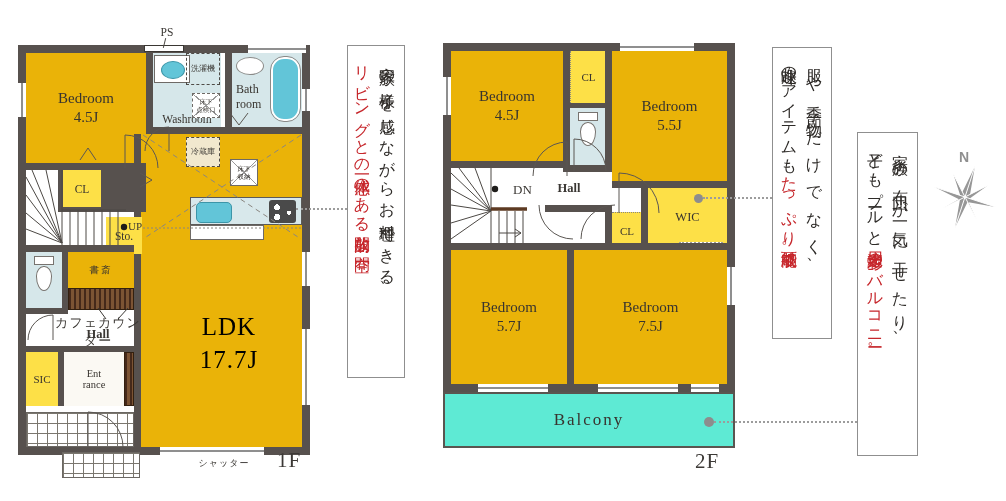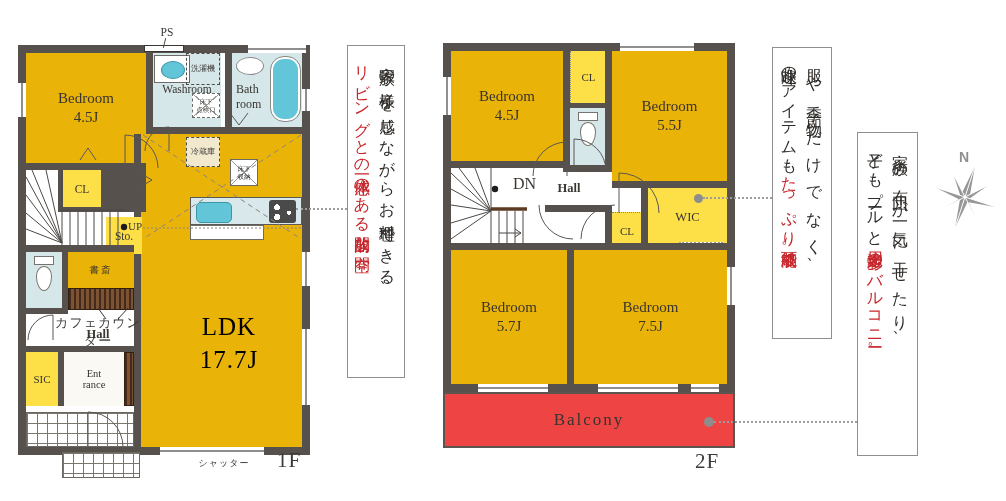--- a/index.html
+++ b/index.html
@@ -59,21 +59,21 @@
 </head>
 <body>
 
 <div class="plan" style="left:18px;top:45px;width:276px;height:394px;">
 
   <div class="room beige" style="left:0;top:0;width:120px;height:110px;">
     <span class="rname">Bedroom</span>
     <span class="rname">4.5J</span>
   </div>
   <div class="wall" style="left:120px;top:0;width:7px;height:118px;"></div>
-  <div class="room blue" style="left:127px;top:0;width:68px;height:74px;justify-content:center;">
+  <div class="room blue" style="left:127px;top:0;width:68px;height:74px;justify-content:flex-end;">
     <span class="md" style="font-size:11.5px;padding-bottom:2px;">Washroom</span>
   </div>
   <div class="abs" style="left:128px;top:2px;width:36px;height:28px;background:#fff;border:1px solid #6e6a66;box-sizing:border-box;">
     <div class="abs" style="left:6px;top:5px;width:22px;height:16px;background:#62c5d8;border:1px solid #3c95a8;border-radius:50%;"></div>
   </div>
   <div class="dashbox" style="left:160px;top:0;width:34px;height:32px;">
     <span class="tiny">洗濯機</span>
   </div>
   <div class="xbox dashed" style="left:166px;top:40px;width:28px;height:25px;">
     <span class="utiny">床下</span>
@@ -210,21 +210,21 @@
   <div class="bowl" style="left:129px;top:71px;width:16px;height:24px;"></div>
   <div class="wall" style="left:112px;top:114px;width:49px;height:7px;"></div>
   <div class="wall" style="left:154px;top:0;width:7px;height:114px;"></div>
   <div class="room beige" style="left:161px;top:0;width:115px;height:130px;">
     <span class="rname">Bedroom</span>
     <span class="rname">5.5J</span>
   </div>
   <div class="wall" style="left:161px;top:130px;width:115px;height:7px;"></div>
   <div class="wall" style="left:0;top:110px;width:119px;height:7px;"></div>
 
-  <div class="jpsm" style="left:48px;top:124px;font-size:16px;padding-left:14px;">
+  <div class="jpsm" style="left:48px;top:131px;font-size:13px;padding-left:14px;">
     <span>DN</span>
   </div>
   <div class="jpsm" style="left:96px;top:130px;width:44px;font-size:12.5px;font-weight:bold;">
     <span>Hall</span>
   </div>
   <div class="wall" style="left:94px;top:154px;width:60px;height:7px;"></div>
   <div class="wall" style="left:154px;top:154px;width:7px;height:43px;"></div>
   <div class="room pink" style="left:161px;top:161px;width:30px;height:36px;border-top:1px dotted #8a8680;box-sizing:border-box;">
     <span class="sm" style="font-size:11px;">CL</span>
   </div>
@@ -265,21 +265,21 @@
   <circle cx="52" cy="146" r="3.2" fill="#1e1c1a"></circle>
   <g stroke="#5b5753" stroke-width="1" fill="none">
     <path d="M124,99 A34,34 0 0 0 90,133 M124,133 L124,99"></path>
     <path d="M131,96 A32,32 0 0 1 163,128 M131,128 L131,96"></path>
     <path d="M176,130 A40,40 0 0 1 216,170 M176,170 L176,130"></path>
     <path d="M96,162 A34,34 0 0 0 130,196"></path>
     <path d="M138,196 A34,34 0 0 1 172,162"></path>
   </g>
 </svg>
 
-<div class="abs" style="left:443px;top:392px;width:288px;height:52px;border:2px solid #5a5550;background:#ef4444;display:flex;align-items:center;justify-content:center;">
+<div class="abs" style="left:443px;top:392px;width:288px;height:52px;border:2px solid #5a5550;background:#5eead4;display:flex;align-items:center;justify-content:center;">
   <span style="font-size:17px;color:#38342f;letter-spacing:2px;">Balcony</span>
 </div>
 <div class="floorlbl" style="left:695px;top:449px;">
   <span>2F</span>
 </div>
 
 <div class="dotline" style="left:296px;top:208px;width:51px;"></div>
 <div class="dot" style="left:694px;top:194px;width:9px;height:9px;"></div>
 <div class="dotline" style="left:703px;top:197px;width:69px;"></div>
 <div class="dot" style="left:704px;top:417px;width:10px;height:10px;"></div>

